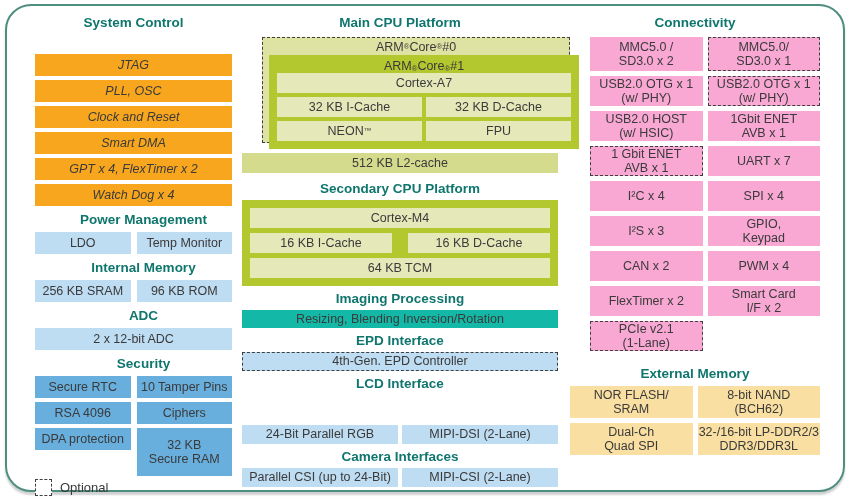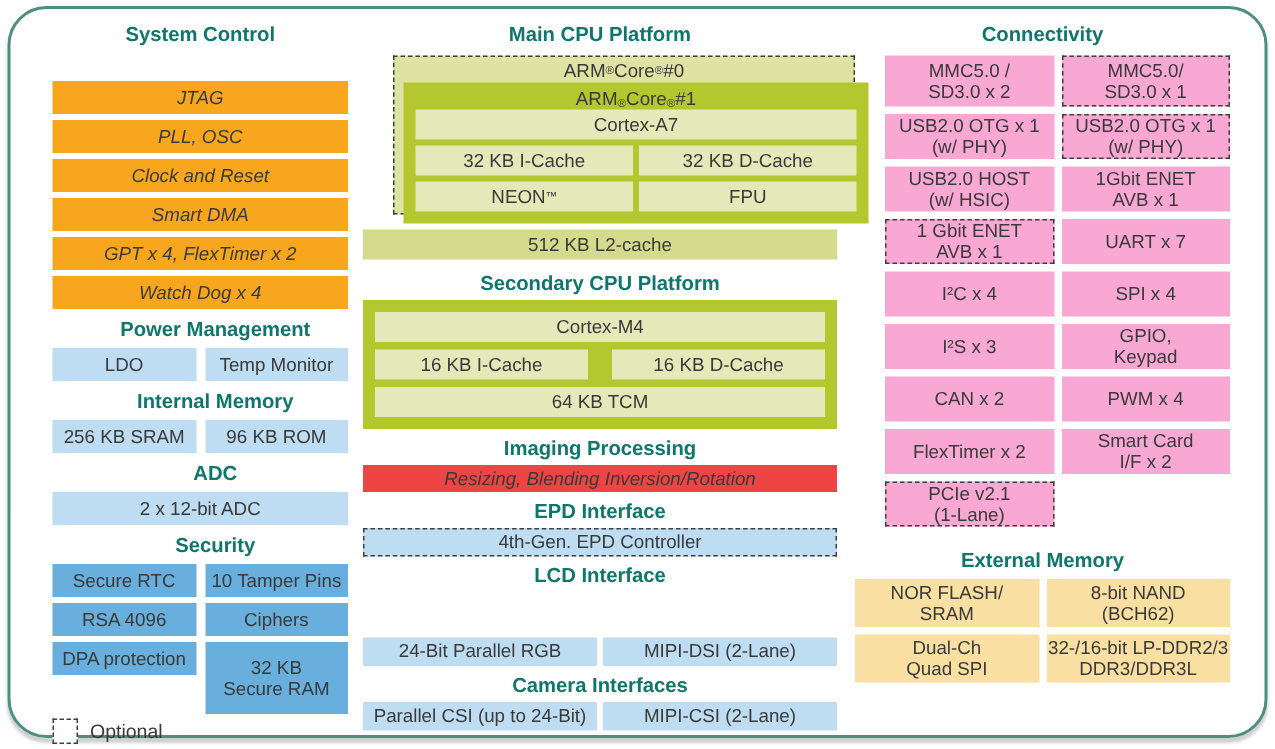--- a/index.html
+++ b/index.html
@@ -20,21 +20,21 @@
   .grid2{display:grid;grid-template-columns:1fr 1fr;gap:4px 6px;}
   .mt3{margin-top:3px;}.mt5{margin-top:5px;margin-left:20px;}.mt6{margin-top:22px;font-style:italic;}.mt7{margin-top:7px;}
   .mt4{margin-top:4px;}.mt2{margin-top:2px;}.mt10{margin-top:10px;}.mt14{margin-top:14px;}
   .orange{background:#F7A61E;}
   .lblue{background:#BEDCF2;}
   .mblue{background:#68AFDD;}
   .mint{background:#f9a8d4;}
   .peach{background:#FADFA2;}
   .oliveinner{background:#E5E9B9;}
   .olivel2{background:#D4DB8D;}
-  .purple{background:#ef4444;font-style:italic;}
+  .purple{background:#14b8a6;}
   .dashed{border:1.5px dashed #3f3f3f;}
   sup{font-size:0.62em;}
   
   .sec-grid{display:grid;grid-template-columns:1fr 1fr;grid-auto-rows:22px;gap:4px 6px;}
   .sec-ram{grid-column:2;grid-row:3/5;height:auto;}
   
   .cpu-outer{width:308px;box-sizing:border-box;background:#DEE2A2;border:1.5px dashed #3f3f3f;}
   .cpu-core0{height:17px;display:flex;align-items:center;justify-content:center;font-size:12.5px;}
   .cpu-green{background:#B3C72E;margin:0 -10px -7px 6px;padding:0 8px 8px 8px;position:relative;}
   .cpu-core1{height:18px;display:flex;align-items:flex-end;justify-content:center;font-size:12.5px;}

